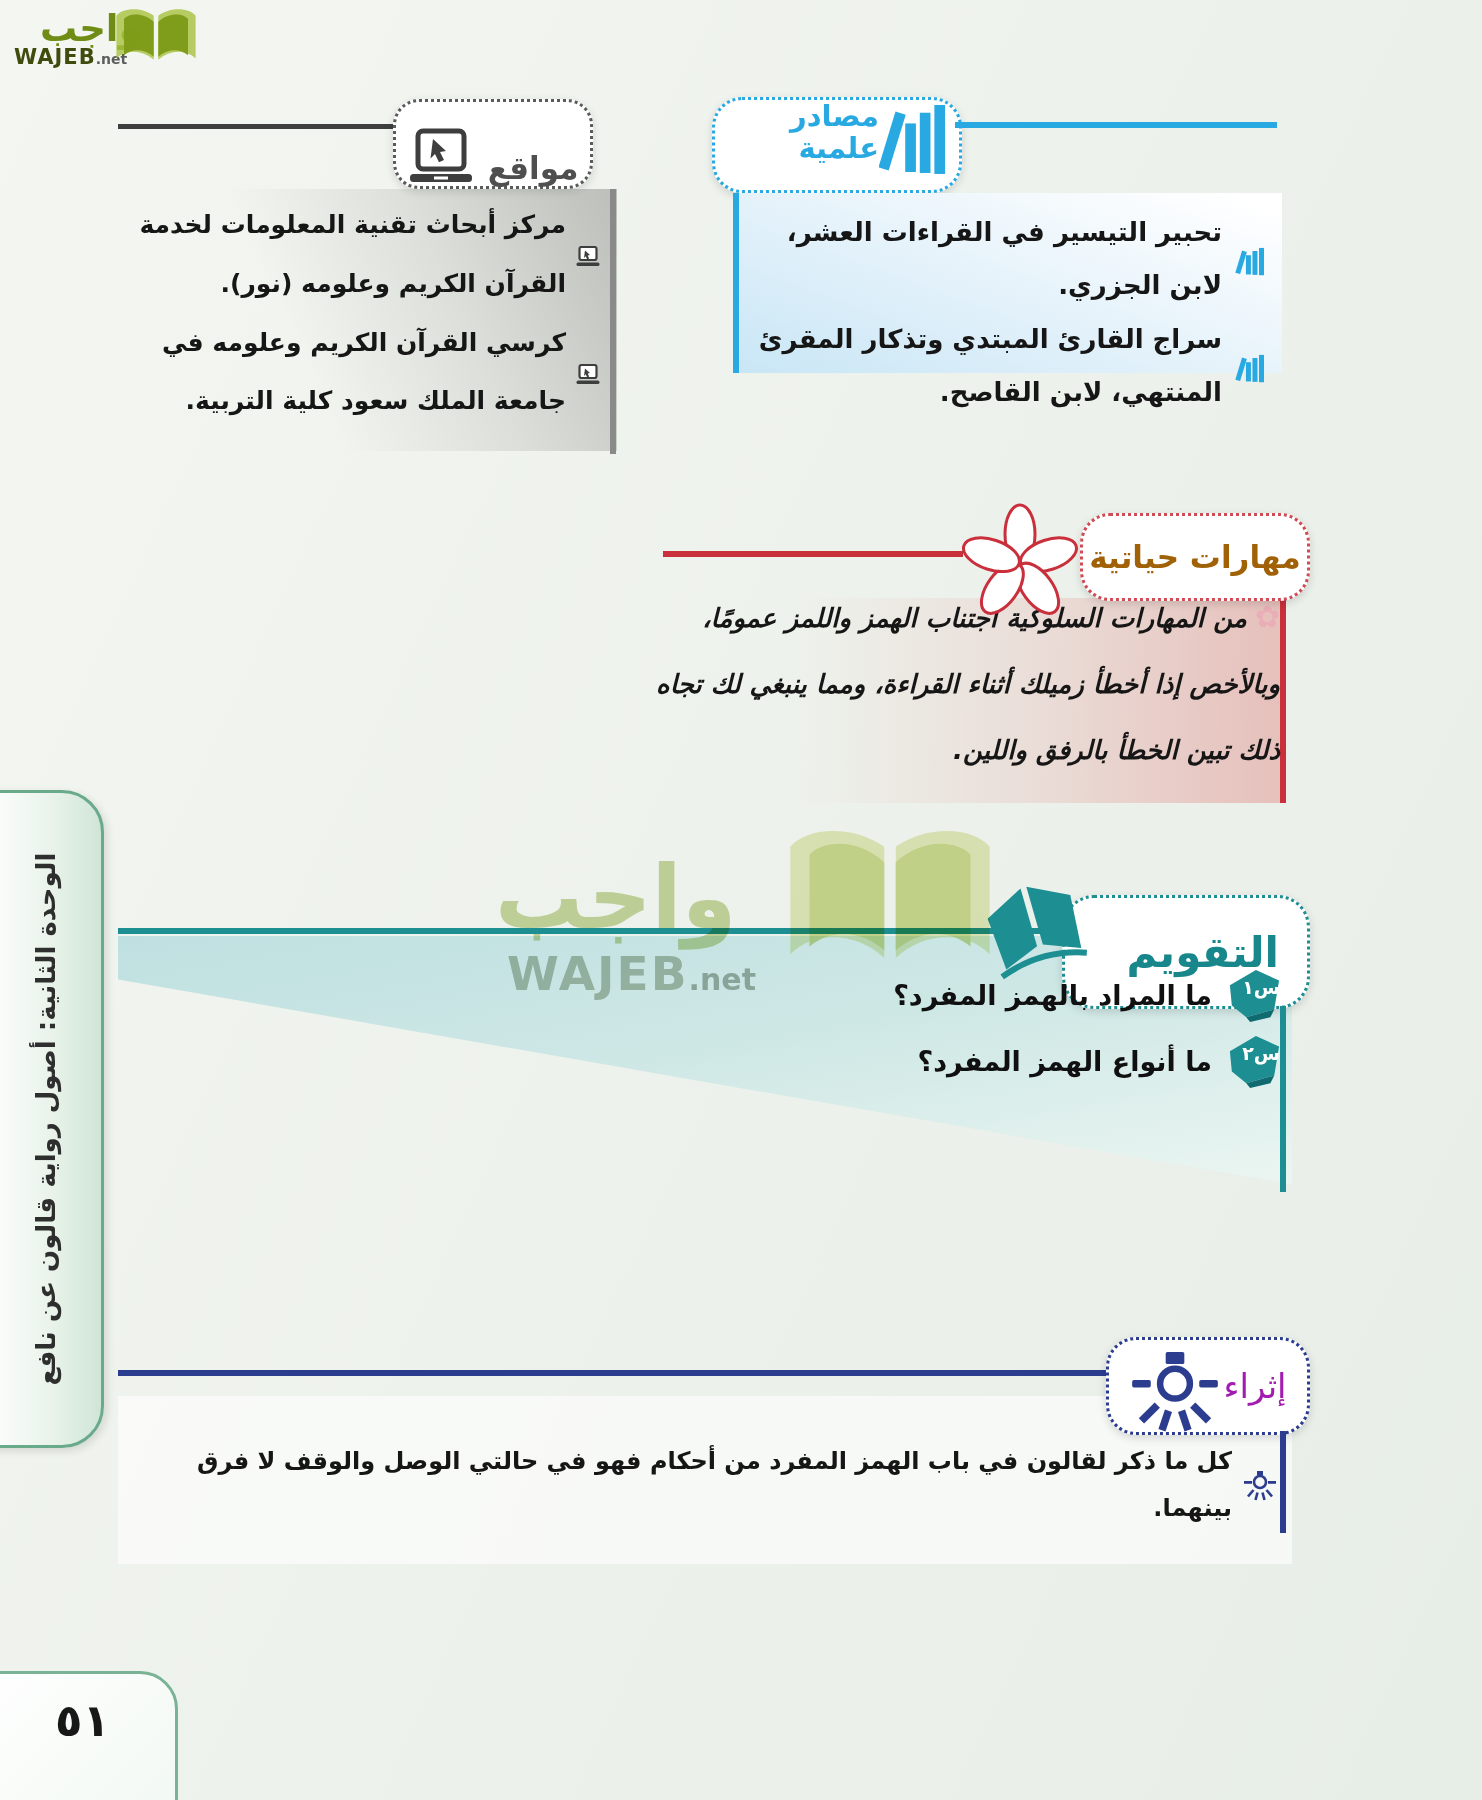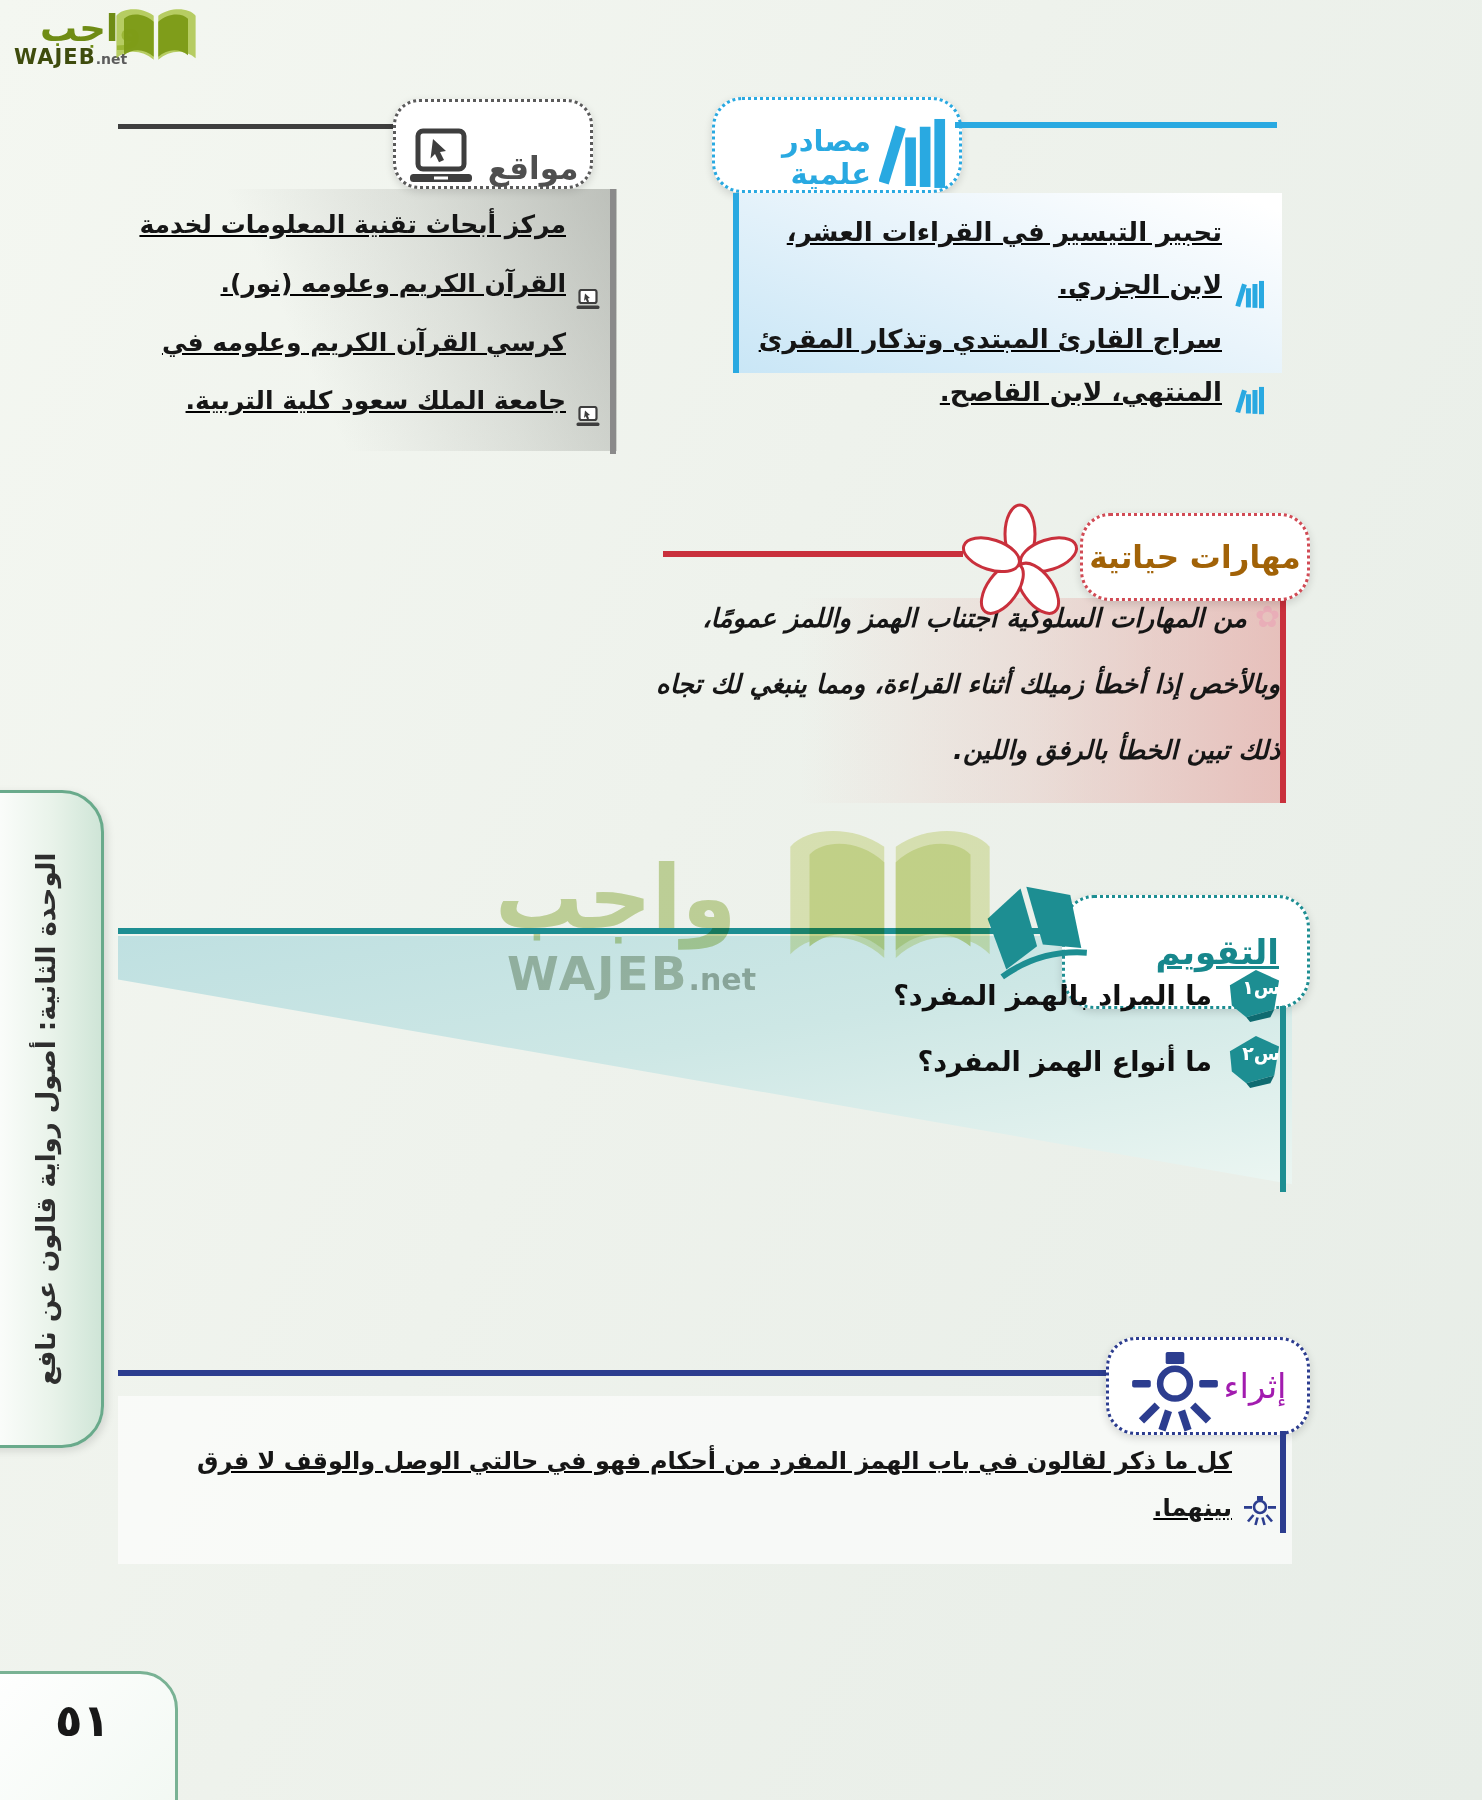--- a/index.html
+++ b/index.html
@@ -6,34 +6,34 @@
   *{box-sizing:border-box;font-family:"DejaVu Sans",sans-serif;}
   .page{position:relative;width:1482px;height:1800px;overflow:hidden;
         background:linear-gradient(115deg,#f4f7f1 0%,#eef2ec 45%,#e7ede7 100%);}
 
   
   .badge{position:absolute;background:#fff;box-shadow:0 3px 8px rgba(0,0,0,.14);}
   .hline2,.vline2{position:absolute;}
   .hline2{height:4px;border-top:3.5px solid;border-bottom:3px solid;}
   .vline2{width:4px;border-left:3px solid;border-right:3px solid;}
   .rtl{direction:rtl;text-align:right;}
-  .item-row{display:flex;align-items:flex-end;direction:rtl;text-decoration:underline;}
+  .item-row{display:flex;align-items:center;direction:rtl;}
   .item-row .bullet{flex:0 0 auto;margin-left:10px;margin-top:8px;}
   .body-text{font-weight:bold;color:#161616;}
 
   
   .logo{position:absolute;left:10px;top:5px;width:195px;height:66px;}
   .logo .ar{position:absolute;left:30px;top:2px;font-size:37px;font-weight:bold;color:#6f8c15;}
   .logo .en{position:absolute;left:4px;top:40px;font-size:21px;font-weight:bold;color:#3f4c0e;letter-spacing:1px;}
   .logo .en small{font-size:14px;color:#5c5c5c;letter-spacing:0;}
   .logo svg{position:absolute;left:100px;top:0;}
 
   
   .src-badge{left:712px;top:97px;width:250px;height:96px;border:3px dotted #29a9e1;border-radius:30px;
-             display:flex;direction:rtl;align-items:flex-end;gap:8px;padding:0 12px;}
+             display:flex;direction:rtl;align-items:flex-start;padding:0 12px;}
   .src-badge .t{color:#29a9e1;font-weight:bold;font-size:29px;line-height:1.12;text-align:right;}
   .src-hline{left:955px;top:122px;width:322px;border-color:#29a9e1;}
   .src-panel{position:absolute;left:739px;top:193px;width:543px;height:180px;
              background:linear-gradient(200deg,#ffffff 5%,#e9f4fb 45%,#c9e6f6 100%);}
   .src-vline{left:733px;top:193px;height:180px;border-color:#29a9e1;}
   .src-list{position:absolute;left:745px;top:200px;width:535px;padding:6px 14px 0 6px;}
   .src-list .txt{font-size:26px;line-height:2.05;}
   
   .web-hline{left:118px;top:124px;width:277px;border-top:3px solid #3e3e3e;border-bottom:2.5px solid #3e3e3e;height:4px;}
   .web-badge{left:393px;top:99px;width:200px;height:90px;border:3px dotted #5a5a5a;border-radius:26px;
@@ -65,21 +65,21 @@
   .wm .en small{font-size:30px;color:#a9b3a7;letter-spacing:0;}
   .wm svg{position:absolute;left:280px;top:0;}
 
   
   .ev-hline{left:118px;top:928px;width:948px;border-color:#1d8e92;z-index:1;}
   .ev-panel{position:absolute;left:118px;top:936px;width:1174px;height:256px;z-index:1;
             background:linear-gradient(170deg,#bfe0e1 0%,#cde7e5 45%,#ecf6f2 100%);
             clip-path:polygon(0 0,100% 0,100% 97%,0 17%);}
   .ev-badge{left:1062px;top:895px;width:248px;height:114px;border:3px dotted #1d8e92;border-radius:32px;z-index:2;
             display:flex;align-items:center;justify-content:flex-end;padding-right:28px;}
-  .ev-badge .t{color:#17878c;font-weight:bold;font-size:34px;text-decoration:underline;}
+  .ev-badge .t{color:#17878c;font-weight:bold;font-size:42px;}
   .ev-book{position:absolute;left:968px;top:866px;z-index:3;}
   .ev-vline{left:1280px;top:1006px;height:186px;border-color:#1d8e92;z-index:2;}
   .ev-qs{position:absolute;left:830px;top:968px;width:452px;z-index:3;display:flex;flex-direction:column;gap:12px;direction:rtl;}
   .q-row{display:flex;direction:rtl;align-items:center;gap:12px;}
   .q-icon{position:relative;width:58px;height:54px;flex:0 0 auto;}
   .q-icon b{position:absolute;left:0;top:8px;width:56px;text-align:right;color:#fff;font-size:19px;}
   .q-row .txt{font-size:27px;font-weight:bold;color:#101010;}
 
   
   .en-hline{left:118px;top:1370px;width:992px;border-color:#2c3d8f;}

